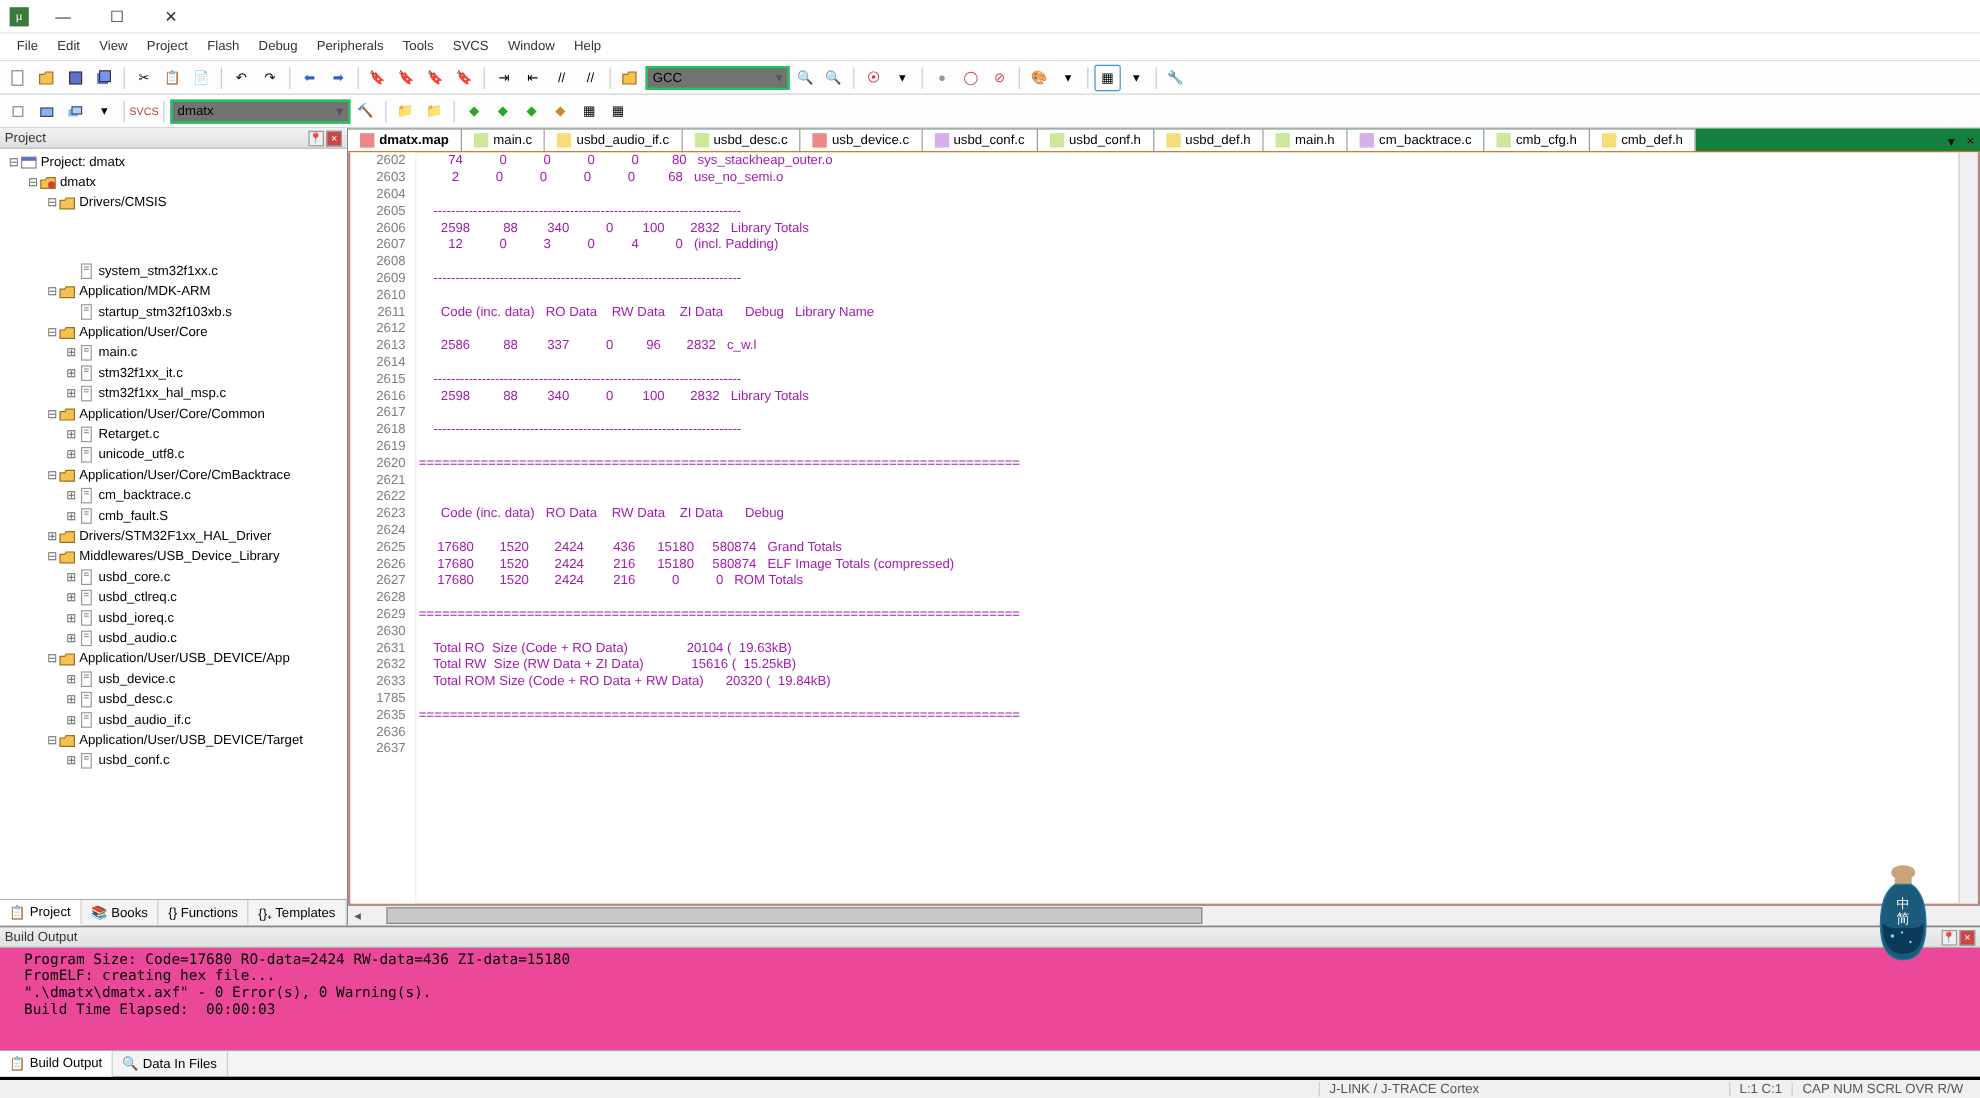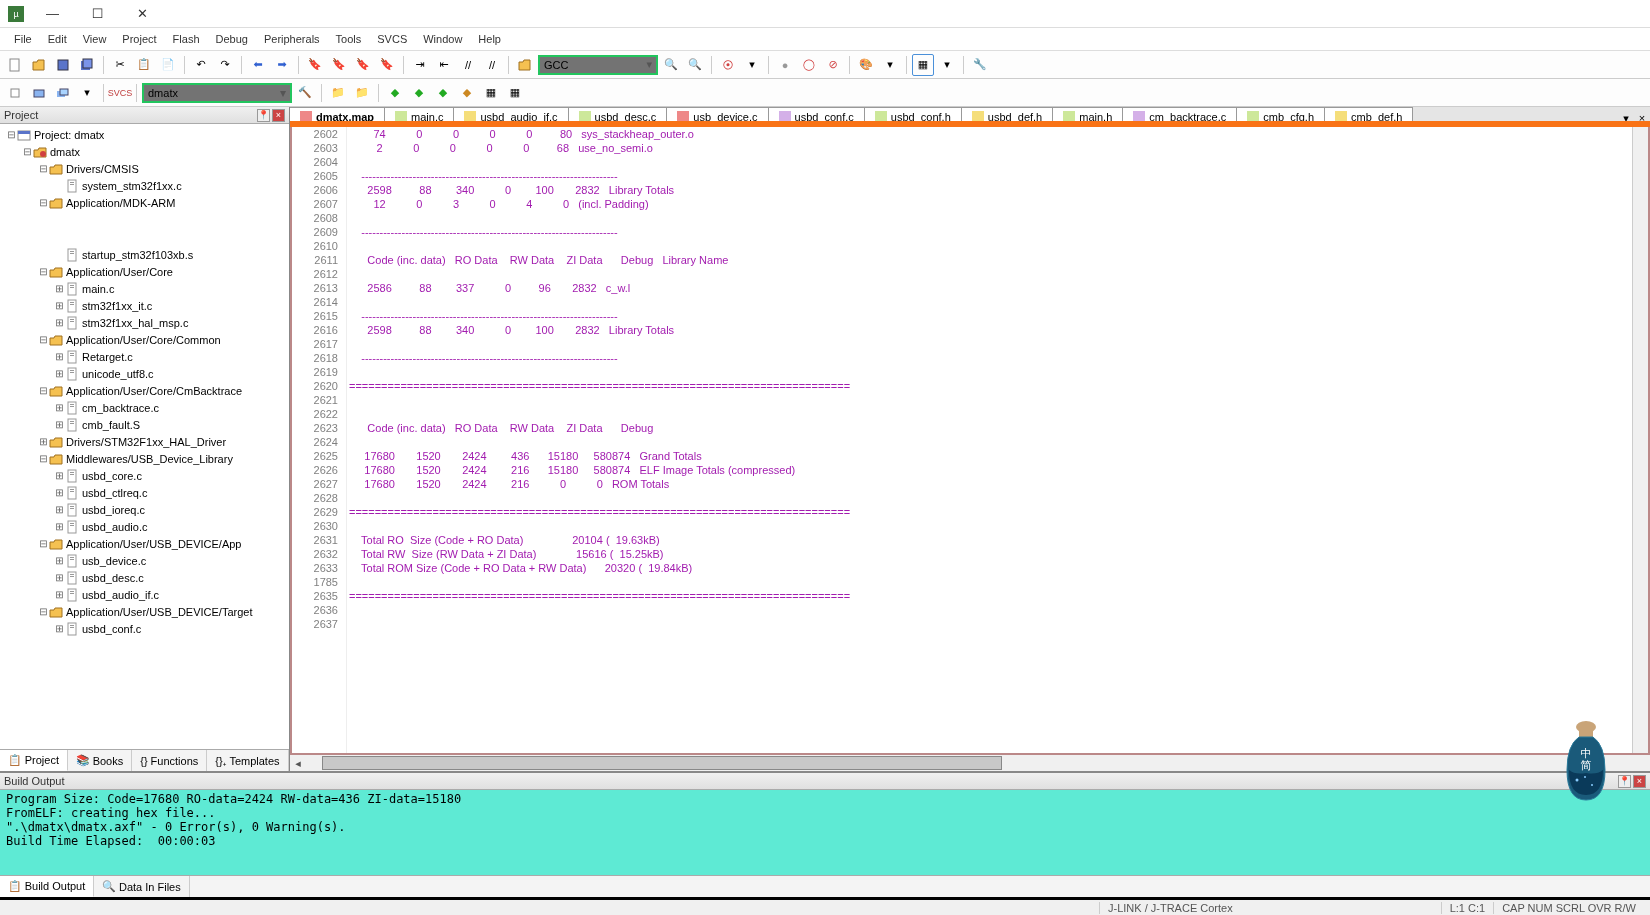--- a/index.html
+++ b/index.html
@@ -26,38 +26,38 @@
 .proj-tree::-webkit-scrollbar{width:16px;height:16px}
 .proj-tree::-webkit-scrollbar-track{background:#f0f0f0}
 .proj-tree::-webkit-scrollbar-thumb{background:#c0c0c0;border:1px solid #888}
 .tree-node{display:flex;align-items:center;height:17px;white-space:nowrap}
 .tree-node .exp{width:11px;text-align:center;color:#666;font-size:10px}
 .tree-node .ficon{width:14px;height:14px;margin-right:3px;display:inline-flex;align-items:center;justify-content:center}
 .proj-tabs{height:22px;display:flex;border-top:1px solid #aaa;background:#f4f4f4}
 .proj-tab{padding:2px 8px;border-right:1px solid #ccc;display:flex;align-items:center;gap:3px;font-size:11px}
 .proj-tab.active{background:#fff;border-bottom:1px solid #fff}
 .editor{flex:1;display:flex;flex-direction:column;background:#fff;min-width:0}
-.filetabs{height:20px;display:flex;background:#e5e5e5;border-bottom:6px solid #f97316;overflow:hidden}
+.filetabs{height:20px;display:flex;background:#15803d;border-bottom:1px solid #f97316;overflow:hidden}
 .filetab{height:19px;padding:0 10px;display:flex;align-items:center;gap:4px;font-size:11px;border-right:1px solid #999;border-top:1px solid #999;background:#fff;white-space:nowrap}
 .filetab.active{background:#fff;font-weight:bold}
 .ft-icon{width:12px;height:12px;display:inline-block}
 .ft-map{background:#e88}
 .ft-c{background:#cde89a}
 .ft-h{background:#d4b0e8}
 .ft-if{background:#f5de7a}
 .editor-area{flex:1;display:flex;overflow:hidden;background:#fff;border:2px solid #b88;border-top:none}
 .gutter{width:55px;background:#fff;text-align:right;padding-right:8px;font-family:Consolas,monospace;font-size:12px;color:#808080;border-right:1px solid #eee}
 .code{flex:1;font-family:Consolas,monospace;font-size:12px;color:#a21caf;white-space:pre;overflow:auto;padding-left:2px}
 .code-line{height:14px;line-height:14px}
 .ed-scroll-v{width:16px;background:#f0f0f0;border-left:1px solid #ccc}
 .ed-scroll-h{height:16px;background:#f0f0f0;display:flex;align-items:center}
 .ed-scroll-h .thumb{height:14px;width:680px;background:#c8c8c8;border:1px solid #888;margin-left:16px}
 .build-panel{height:126px;display:flex;flex-direction:column;border-top:2px solid #888;background:#fff}
 .build-header{height:17px;background:linear-gradient(#f0f0f0,#e0e0e0);display:flex;align-items:center;padding:0 4px;font-size:11px}
-.build-body{flex:1;overflow:auto;font-family:Consolas,monospace;font-size:12px;padding:2px 6px;background:#5eead4;white-space:pre}
+.build-body{flex:1;overflow:auto;font-family:Consolas,monospace;font-size:12px;padding:2px 20px;background:#ec4899;white-space:pre}
 .build-tabs{height:22px;display:flex;background:#f4f4f4;border-top:1px solid #aaa}
 .statusbar{height:18px;background:#f0f0f0;border-top:3px solid #000000;display:flex;align-items:center;padding:0 6px;font-size:11px;color:#555}
 .statusbar .seg{padding:0 8px;border-left:1px solid #ccc}
 .statusbar .grow{flex:1}
 .bottle{position:absolute;right:35px;bottom:110px;width:58px;height:90px;pointer-events:none}
 svg{display:block}
 </style>
 </head>
 <body>
 
@@ -223,41 +223,41 @@
         </div>
         <div class="tree-node" style="padding-left: 36px;">
           <span class="exp">⊟</span>
           <span class="ficon">
             <svg width="14" height="14">
               <path d="M1 5 L5 5 L6 3 L13 3 L13 12 L1 12 Z" fill="#f5c151" stroke="#a07020"></path>
             </svg>
           </span>
           <span>Drivers/CMSIS</span>
         </div>
-        <div class="tree-node" style="padding-left: 52px;">
+        <div class="tree-node" style="padding-left: 52px; margin-top: 40px;">
           <span class="exp"></span>
           <span class="ficon">
             <svg width="14" height="14">
               <rect x="3" y="1" width="8" height="12" fill="#fff" stroke="#999"></rect>
               <rect x="5" y="3" width="4" height="1" fill="#999"></rect>
               <rect x="5" y="5" width="4" height="1" fill="#999"></rect>
             </svg>
           </span>
           <span>system_stm32f1xx.c</span>
         </div>
         <div class="tree-node" style="padding-left: 36px;">
           <span class="exp">⊟</span>
           <span class="ficon">
             <svg width="14" height="14">
               <path d="M1 5 L5 5 L6 3 L13 3 L13 12 L1 12 Z" fill="#f5c151" stroke="#a07020"></path>
             </svg>
           </span>
           <span>Application/MDK-ARM</span>
         </div>
-        <div class="tree-node" style="padding-left: 52px; margin-top: 35px;">
+        <div class="tree-node" style="padding-left: 52px;">
           <span class="exp"></span>
           <span class="ficon">
             <svg width="14" height="14">
               <rect x="3" y="1" width="8" height="12" fill="#fff" stroke="#999"></rect>
               <rect x="5" y="3" width="4" height="1" fill="#999"></rect>
               <rect x="5" y="5" width="4" height="1" fill="#999"></rect>
             </svg>
           </span>
           <span>startup_stm32f103xb.s</span>
         </div>

